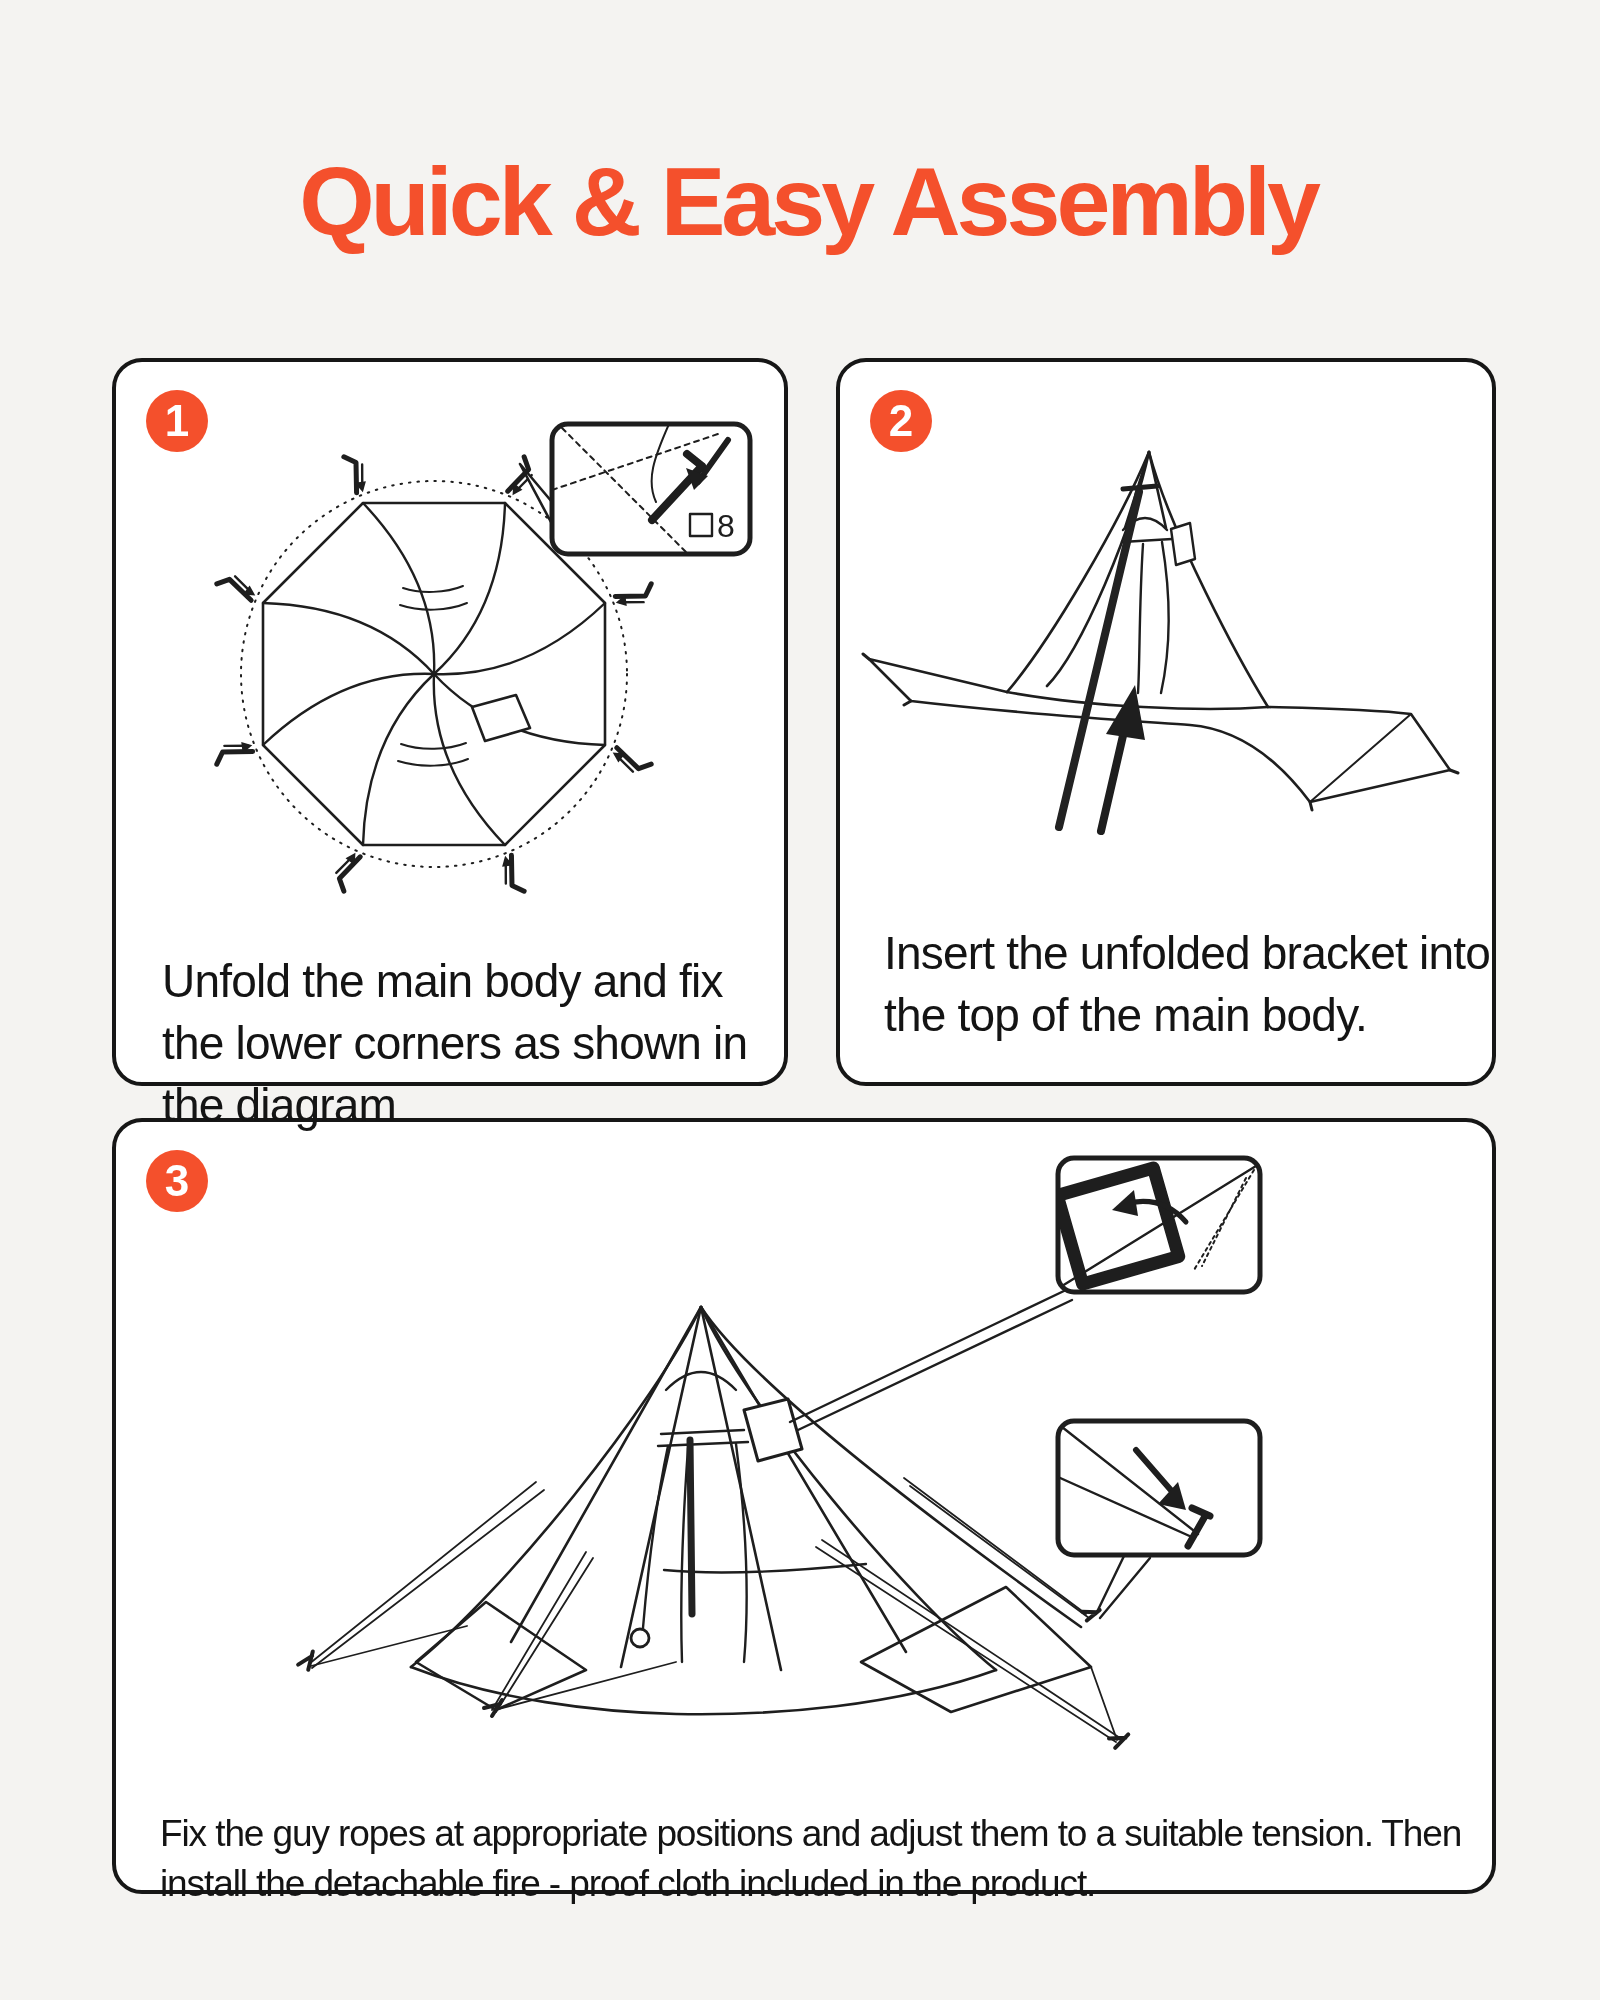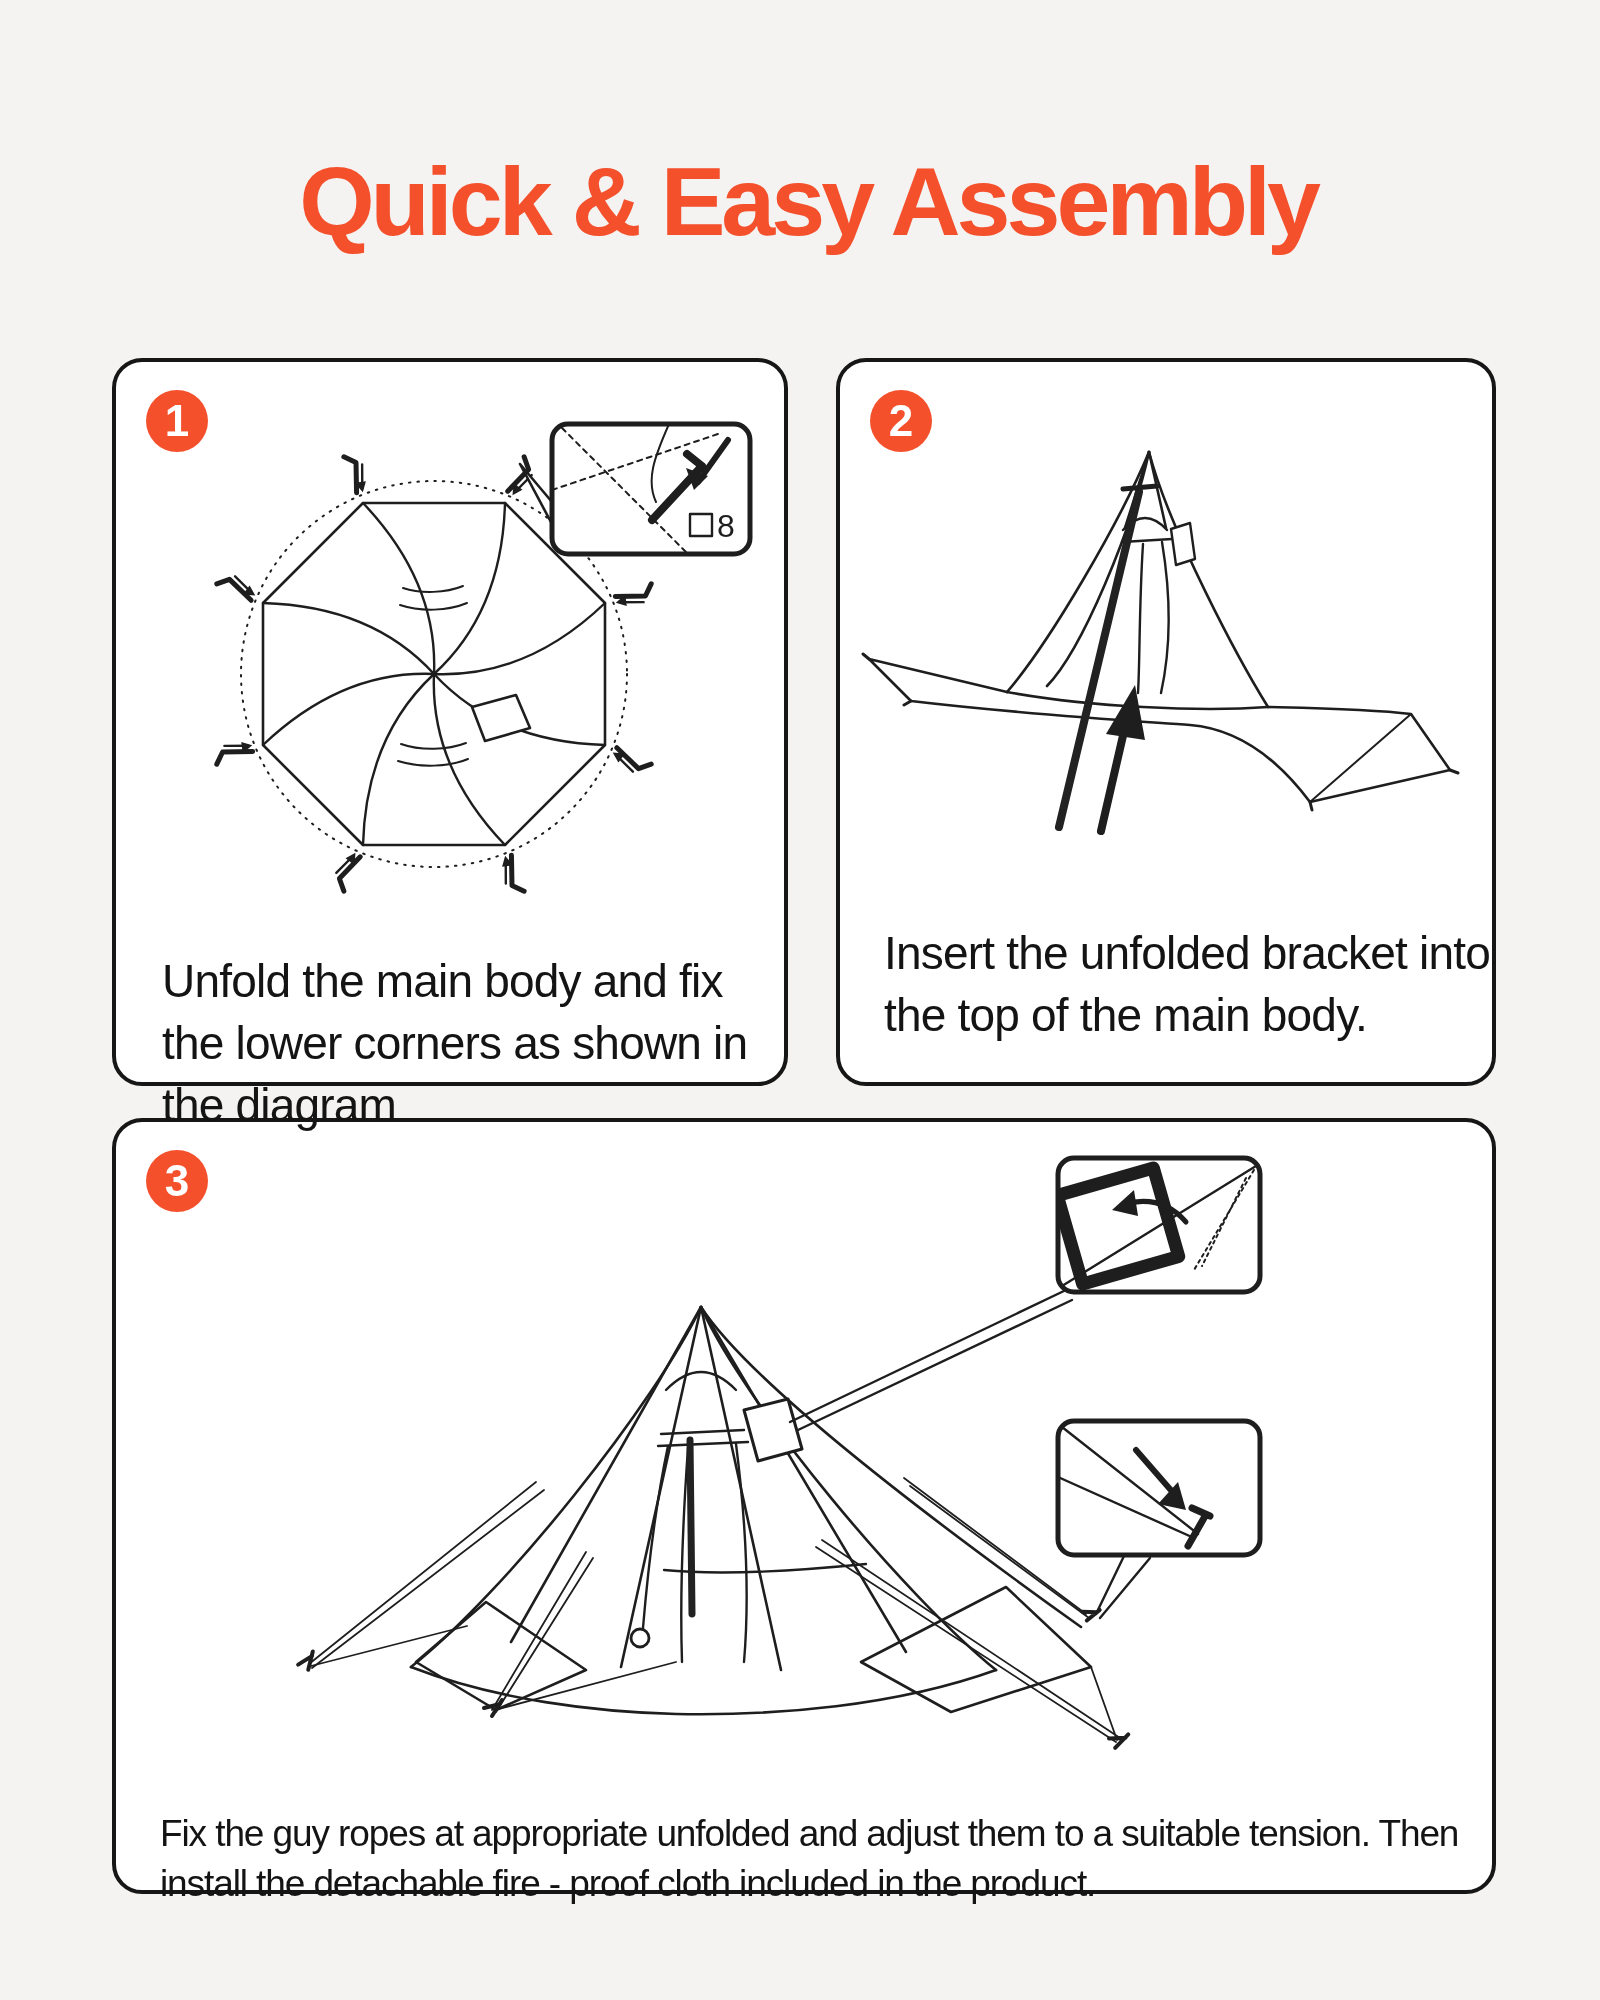--- a/index.html
+++ b/index.html
@@ -269,14 +269,14 @@
           <path d="M946,305 L1082,412" stroke-width="2.4"></path>
           <path d="M942,355 L1078,416" stroke-width="2.4"></path>
           <path d="M1020,328 L1060,374" stroke-width="6"></path>
           <path d="M1070,388 L1042,382 L1062,360 Z" fill="#1e1e1e" stroke="none"></path>
           <path d="M1072,424 L1088,396 M1094,394 L1076,386" stroke-width="7"></path>
         </g>
       </g>
     </g>
   </svg>
 
-  <p class="caption">Fix the guy ropes at appropriate unfolded and adjust them to a suitable tension. Then install the detachable fire - proof cloth included in the product.</p>
+  <p class="caption">Fix the guy ropes at appropriate positions and adjust them to a suitable tension. Then install the detachable fire - proof cloth included in the product.</p>
 </section>
 
 </body></html>

